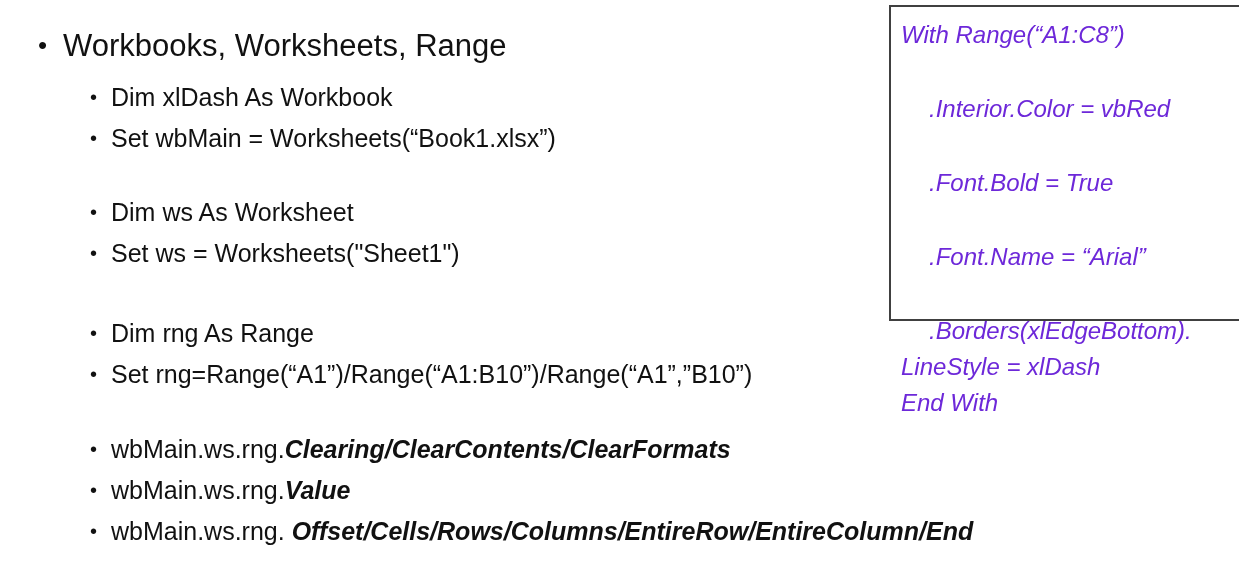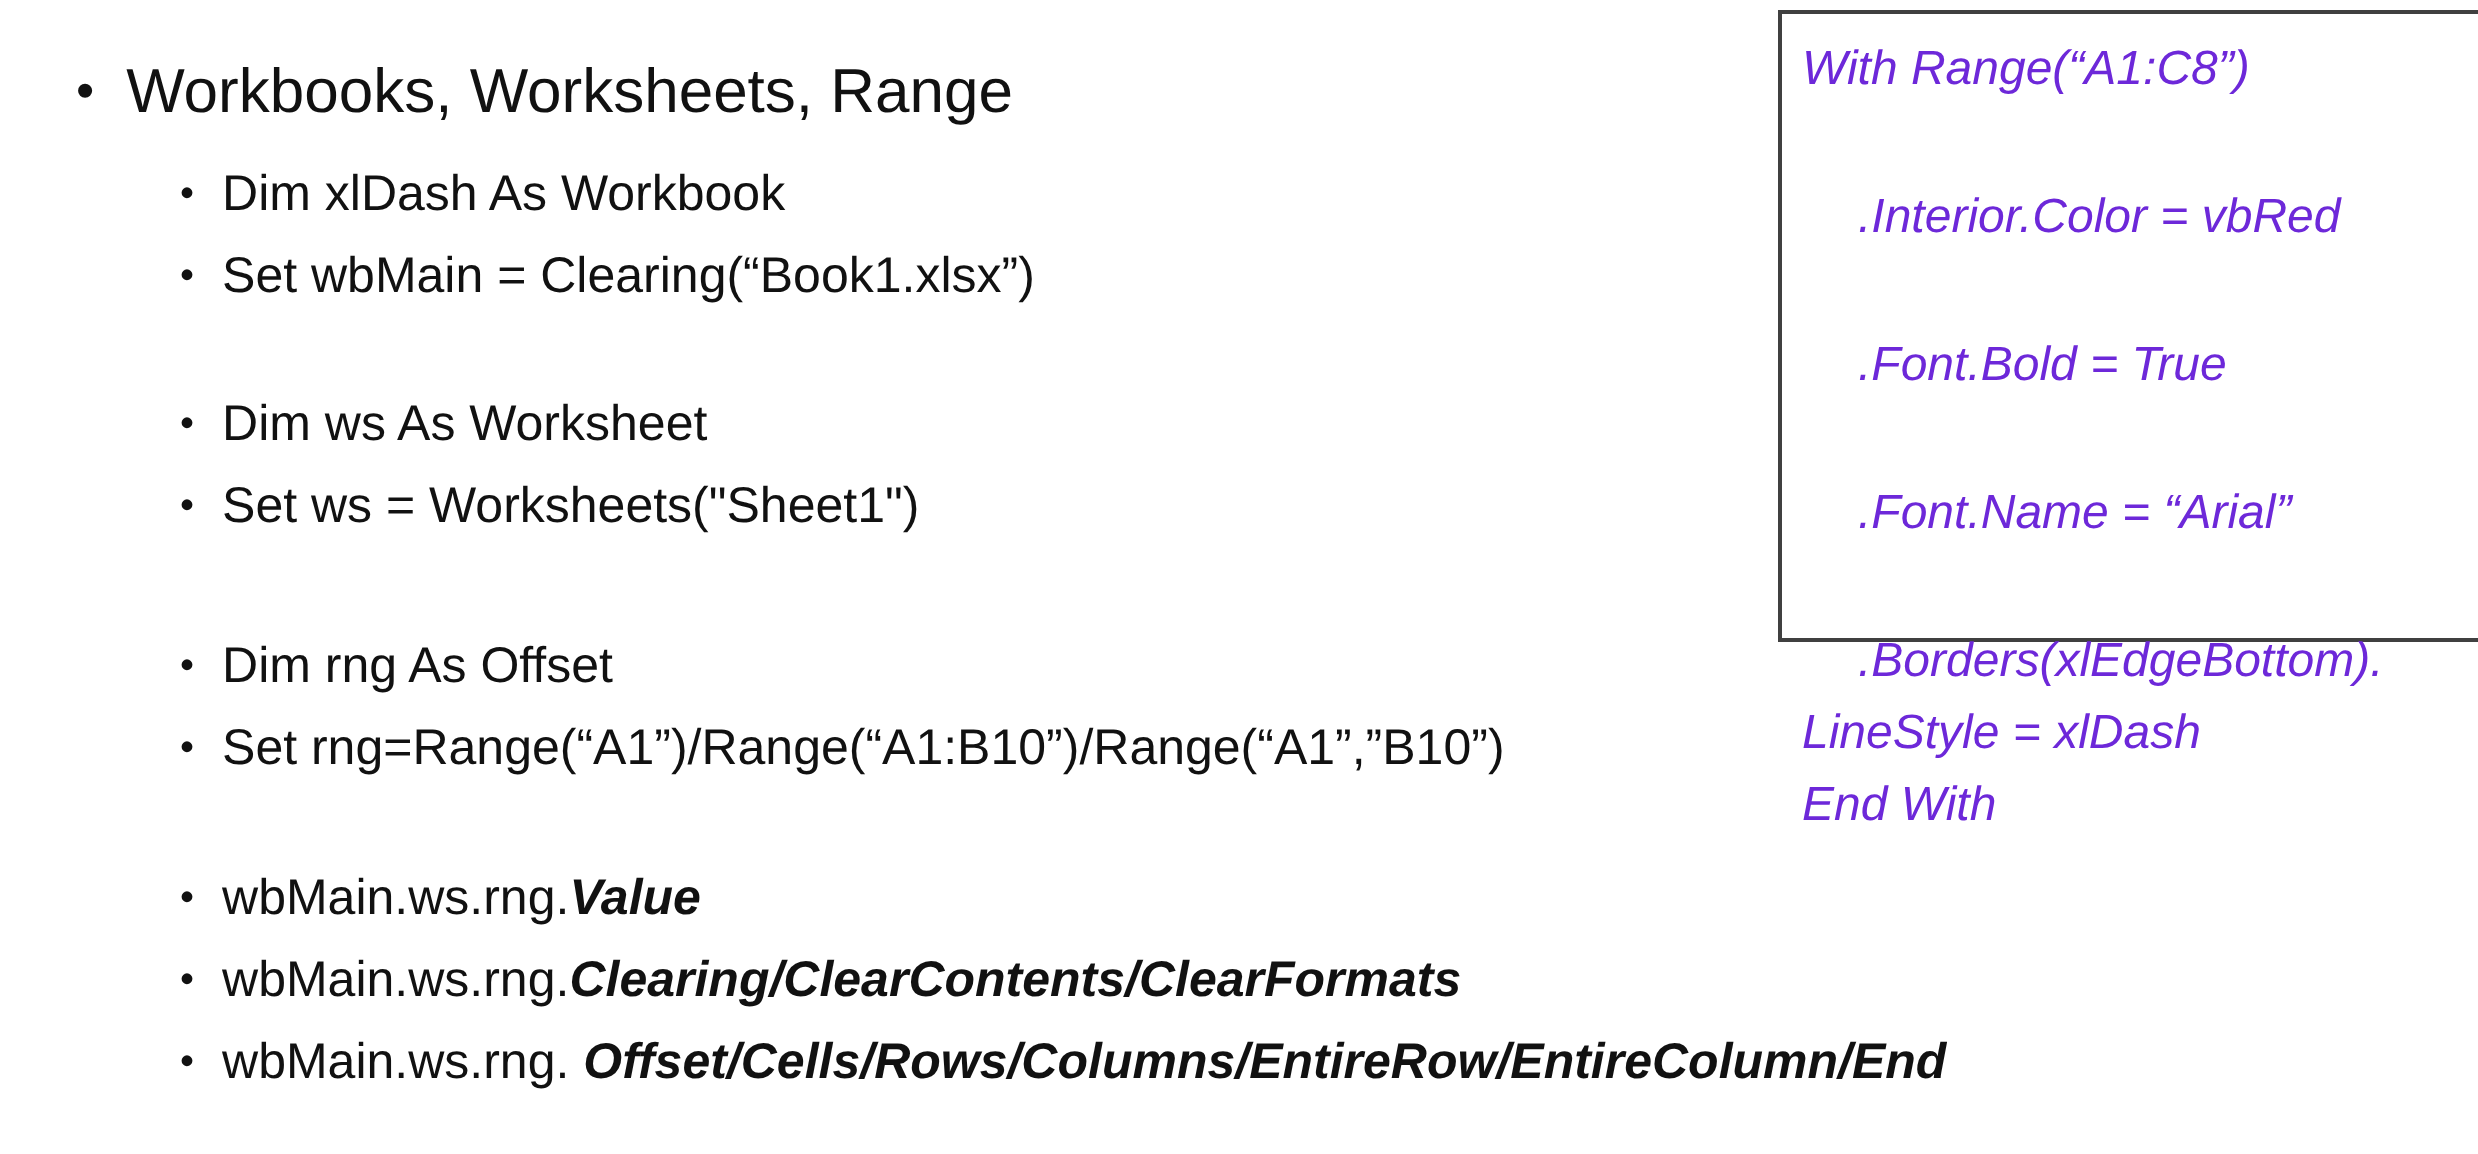--- a/index.html
+++ b/index.html
@@ -48,36 +48,36 @@
 </style>
 </head>
 <body>
 
 <div class="slide">
 
   <div class="title-line">Workbooks, Worksheets, Range</div>
 
   <div class="group g1">
     <div class="bullet-line">Dim xlDash As Workbook</div>
-    <div class="bullet-line">Set wbMain = Clearing(“Book1.xlsx”)</div>
+    <div class="bullet-line">Set wbMain = Worksheets(“Book1.xlsx”)</div>
   </div>
 
   <div class="group g2">
     <div class="bullet-line">Dim ws As Worksheet</div>
     <div class="bullet-line">Set ws = Worksheets("Sheet1")</div>
   </div>
 
   <div class="group g3">
-    <div class="bullet-line">Dim rng As Offset</div>
+    <div class="bullet-line">Dim rng As Range</div>
     <div class="bullet-line">Set rng=Range(“A1”)/Range(“A1:B10”)/Range(“A1”,”B10”)</div>
   </div>
 
   <div class="group g4">
+    <div class="bullet-line"><span>wbMain.ws.rng.</span><span class="emph">Clearing/ClearContents/ClearFormats</span></div>
     <div class="bullet-line"><span>wbMain.ws.rng.</span><span class="emph">Value</span></div>
-    <div class="bullet-line"><span>wbMain.ws.rng.</span><span class="emph">Clearing/ClearContents/ClearFormats</span></div>
     <div class="bullet-line"><span>wbMain.ws.rng. </span><span class="emph">Offset/Cells/Rows/Columns/EntireRow/EntireColumn/End</span></div>
   </div>
 
   <div class="code-box">
     <div class="ind0">With Range(“A1:C8”)</div>
     <div class="ind1">.Interior.Color = vbRed</div>
     <div class="ind1">.Font.Bold = True</div>
     <div class="ind1">.Font.Name = “Arial”</div>
     <div class="ind1">.Borders(xlEdgeBottom).</div>
     <div class="ind2">LineStyle = xlDash</div>

